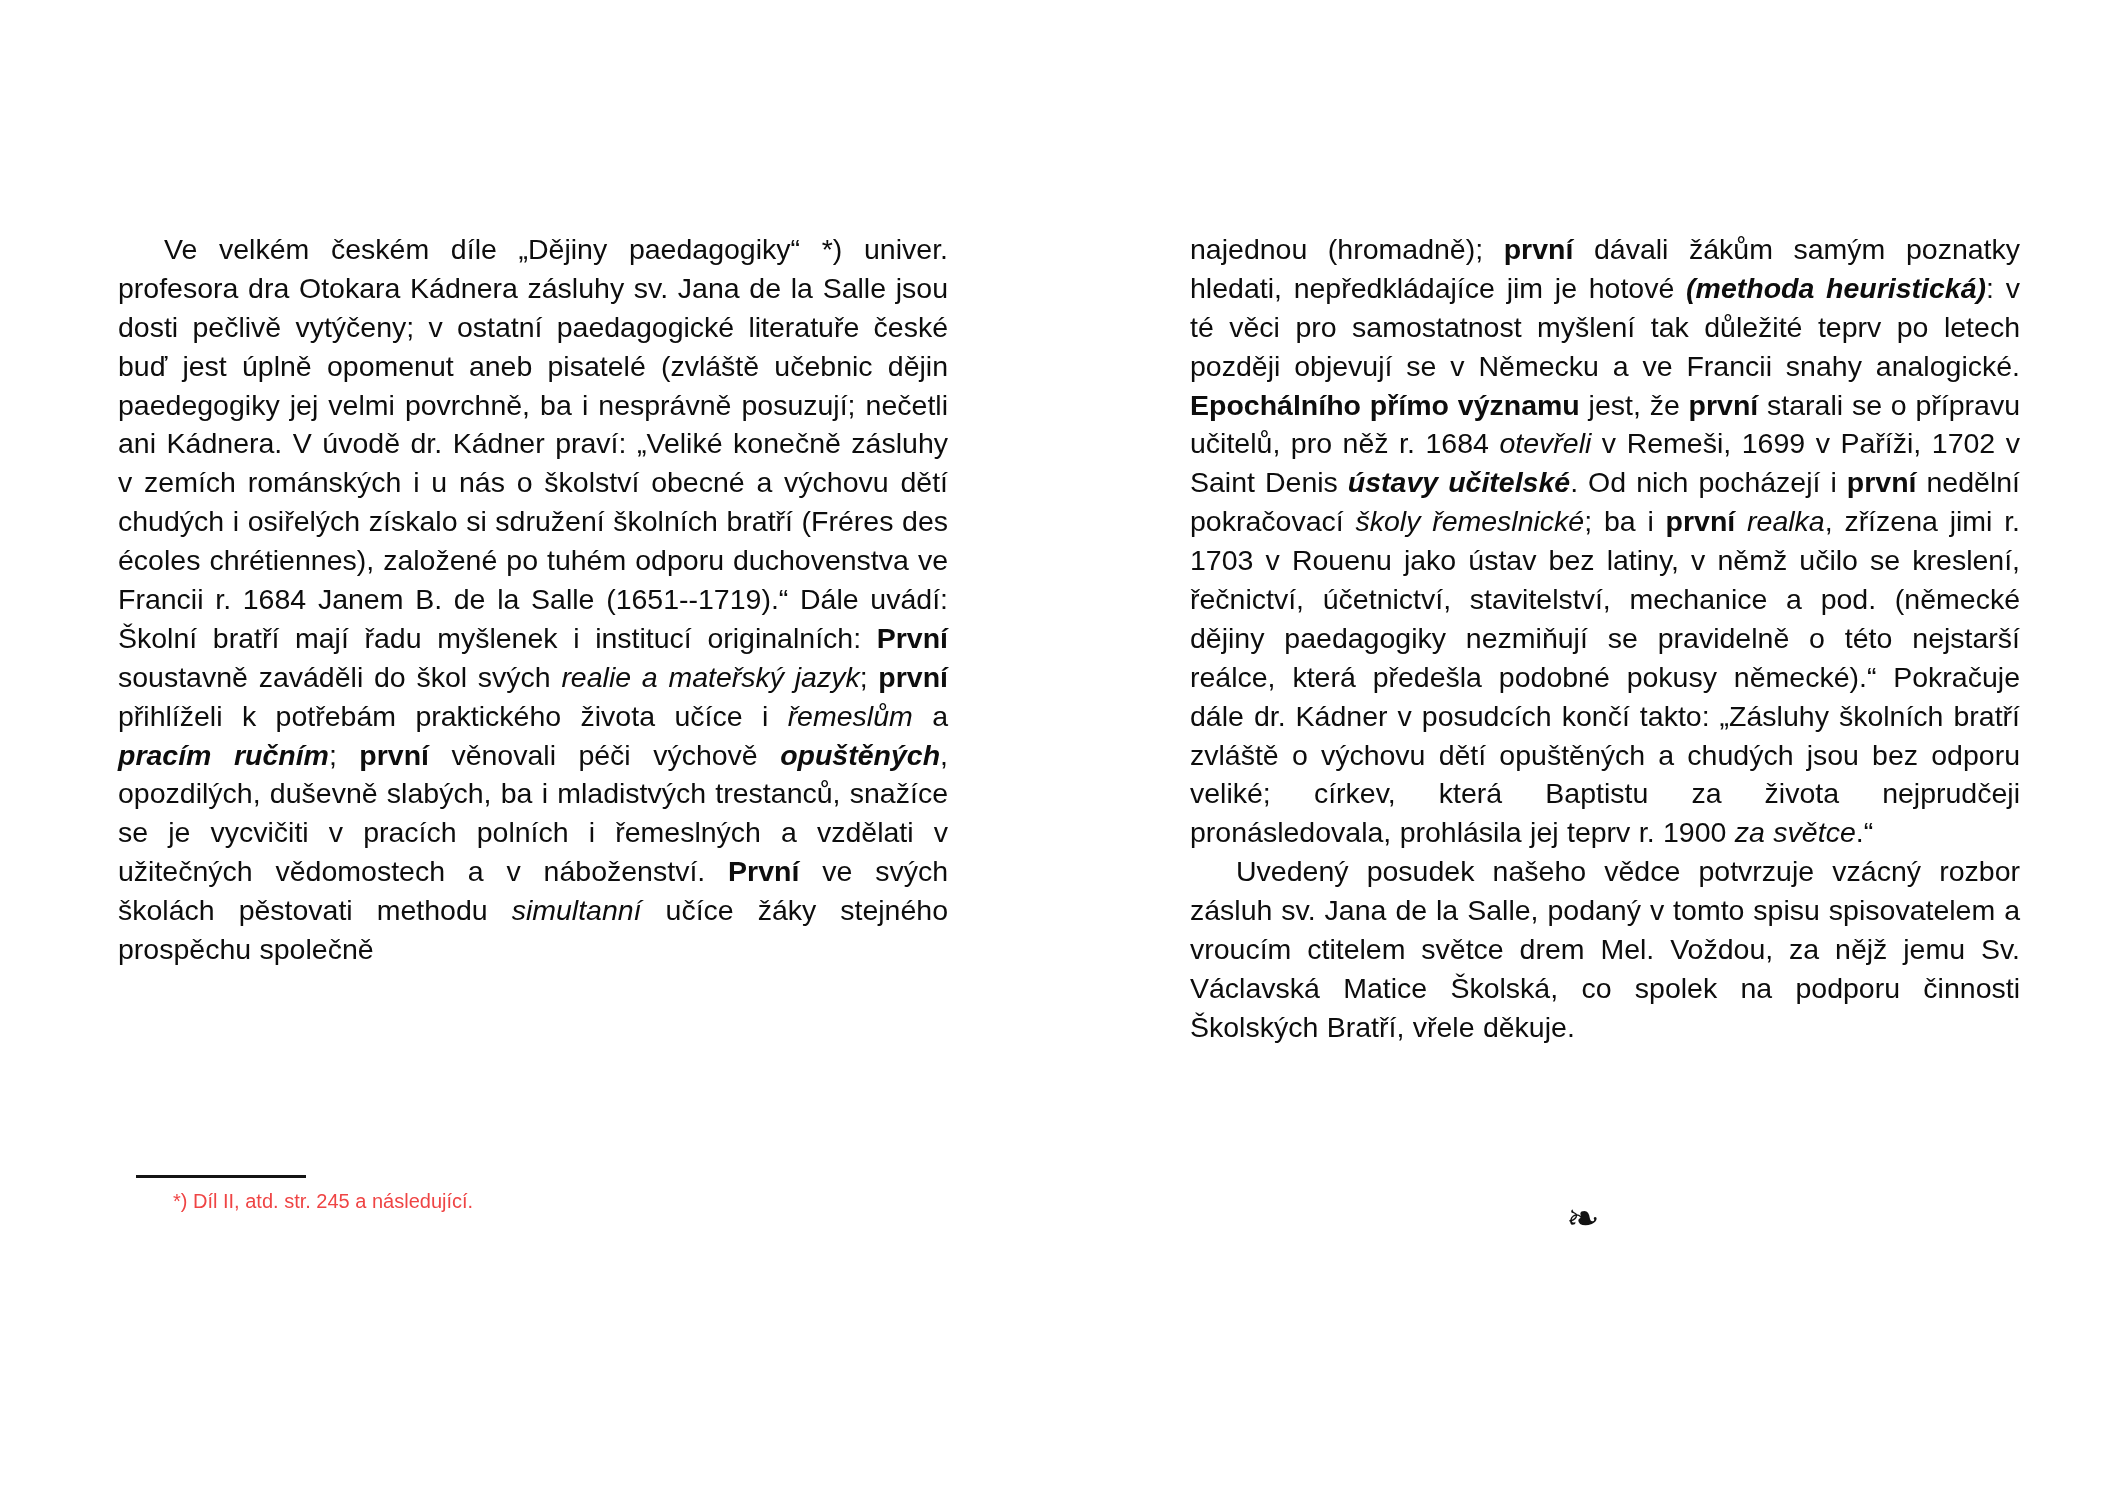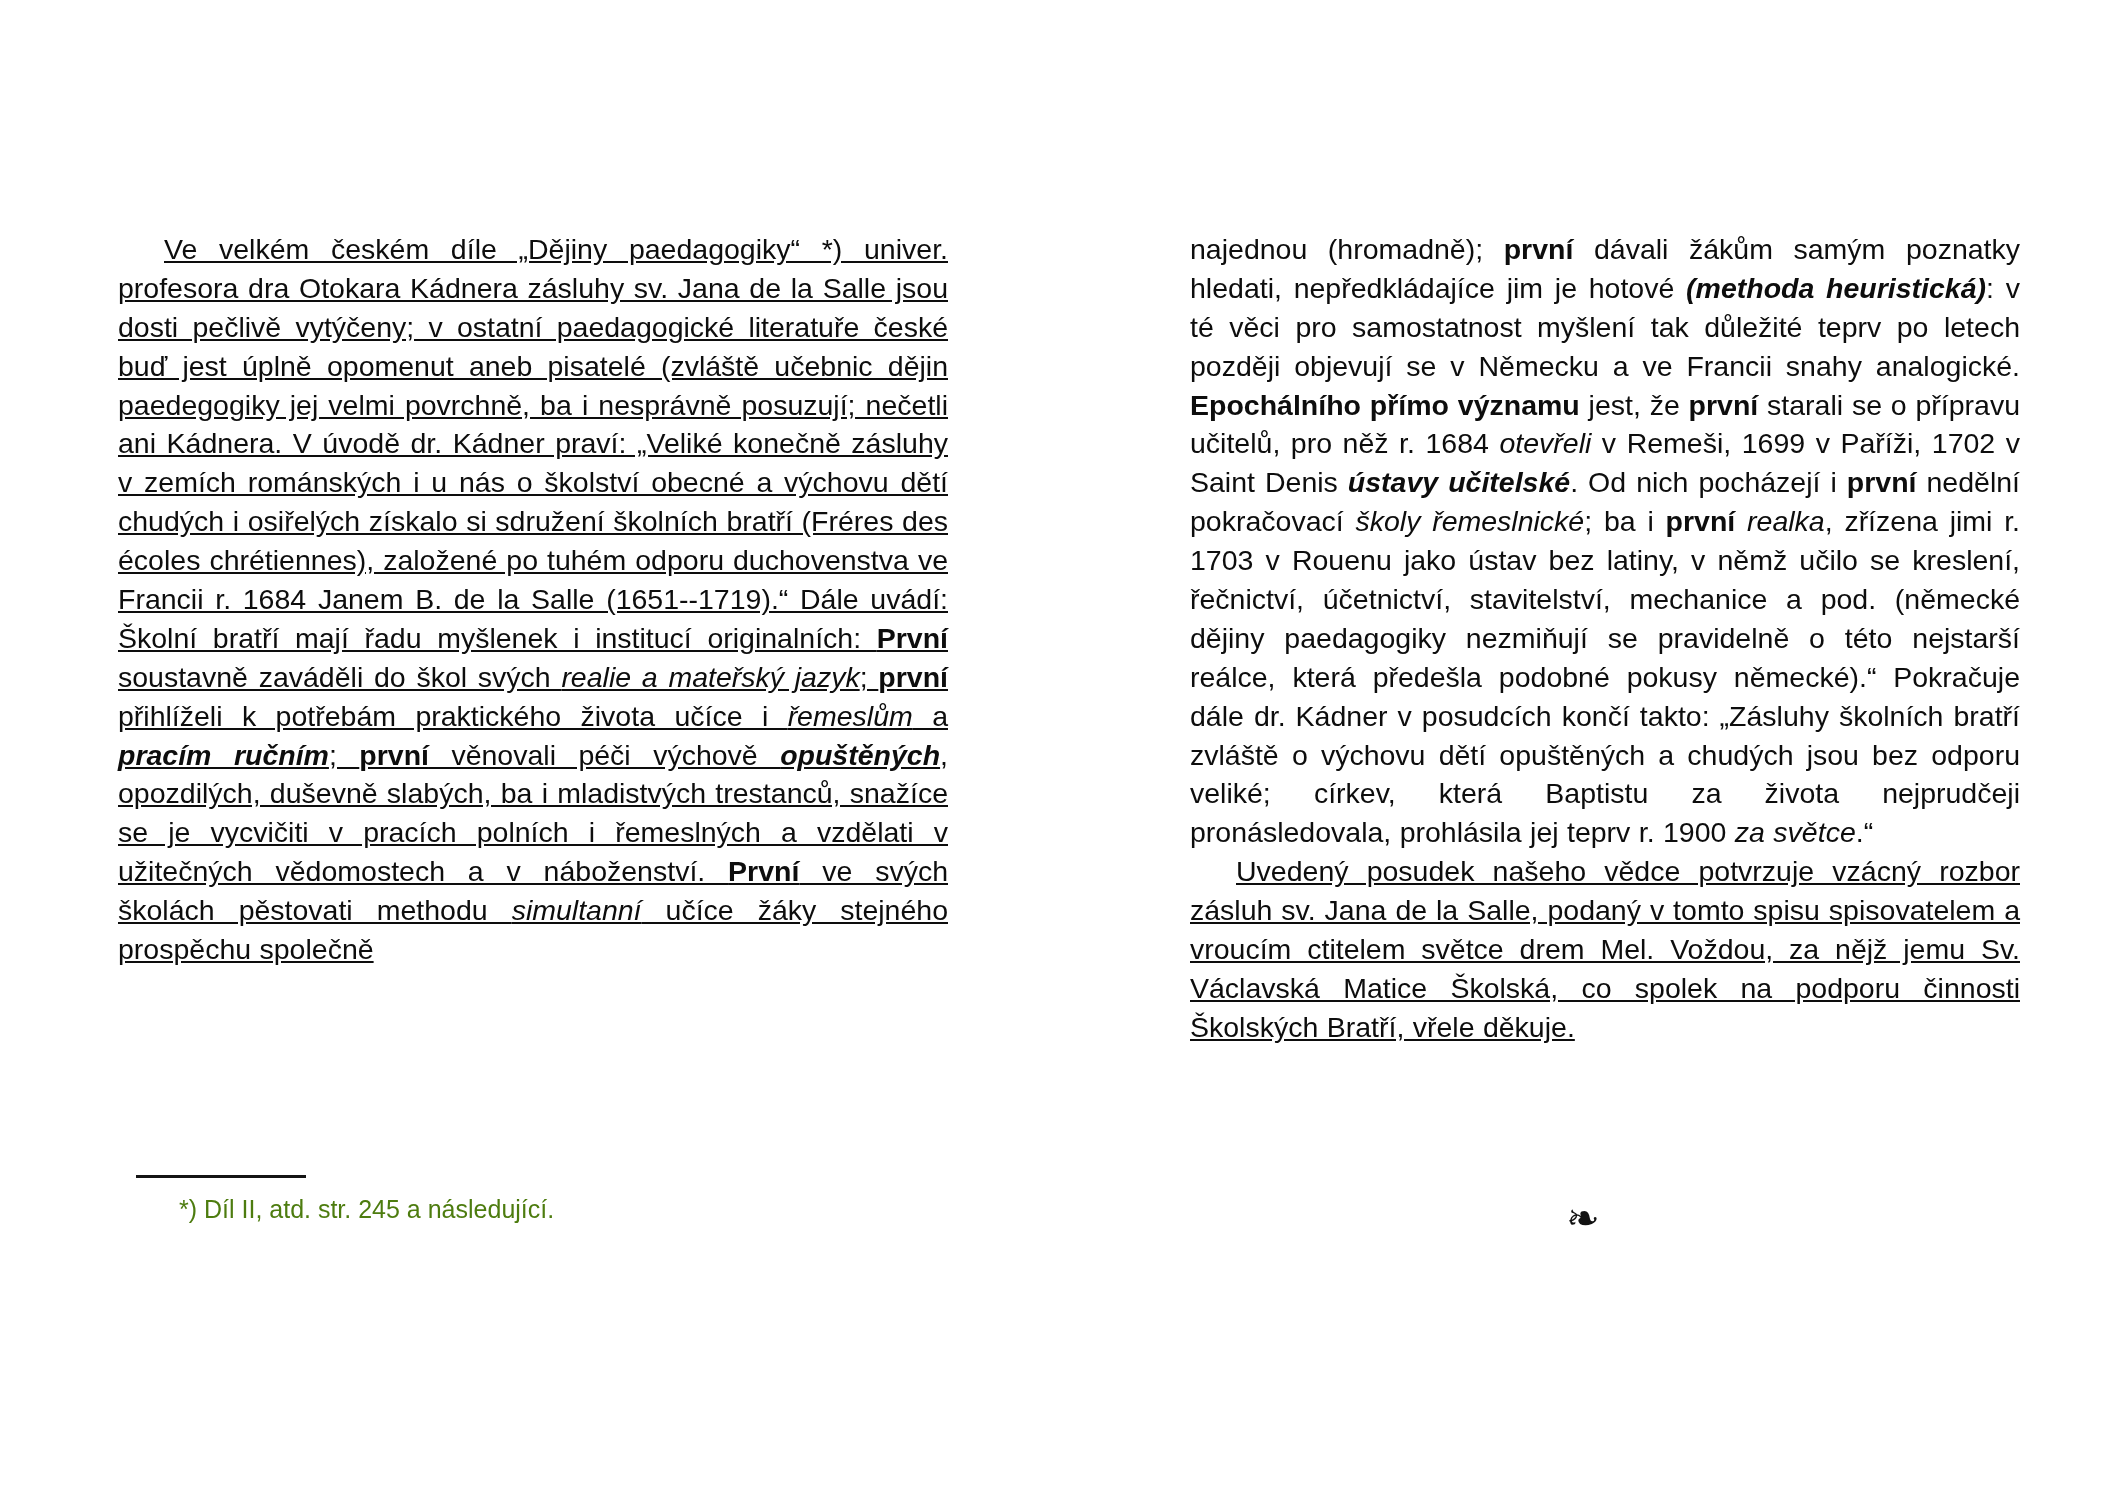--- a/index.html
+++ b/index.html
@@ -57,40 +57,39 @@
     text-align: justify;
     text-justify: inter-word;
     color: #0d0d0d;
     word-spacing: 0.5px;
   }
   p.body-par + p.body-par {
     margin-top: 0px;
   }
   .indent {
     text-indent: 46px;
-    text-decoration: underline;
   }
   .footnote-wrap {
     position: absolute;
     left: 118px;
     top: 1175px;
     width: 830px;
   }
   .footnote-rule {
     width: 170px;
     height: 3px;
     background: #141414;
     margin: 0 0 10px 18px;
   }
   .footnote {
-    font-size: 25px;
+    font-size: 20px;
     line-height: 1.3;
-    margin: 15px;
+    margin: 9px;
     padding-left: 46px;
-    color: #4d7c0f;
+    color: #ef4444;
   }
   .ornament {
     position: absolute;
     left: 1560px;
     top: 1195px;
     width: 46px;
     height: 46px;
     font-size: 40px;
     line-height: 46px;
     text-align: center;

